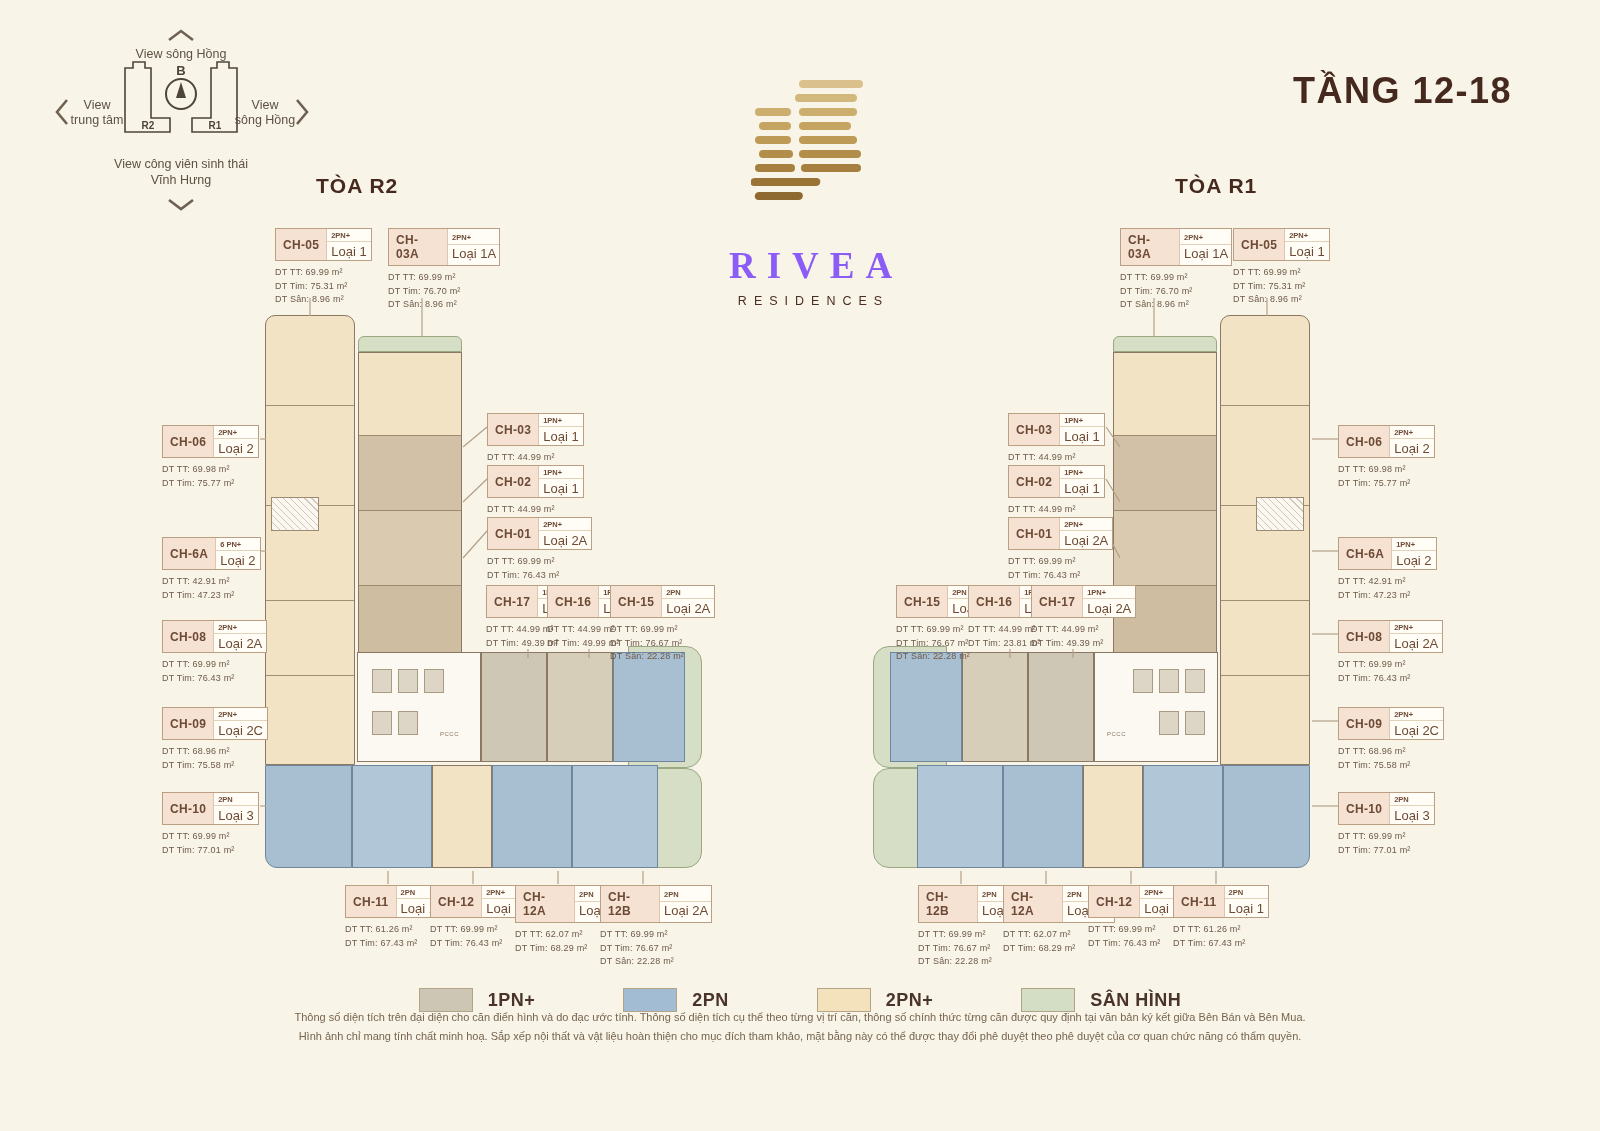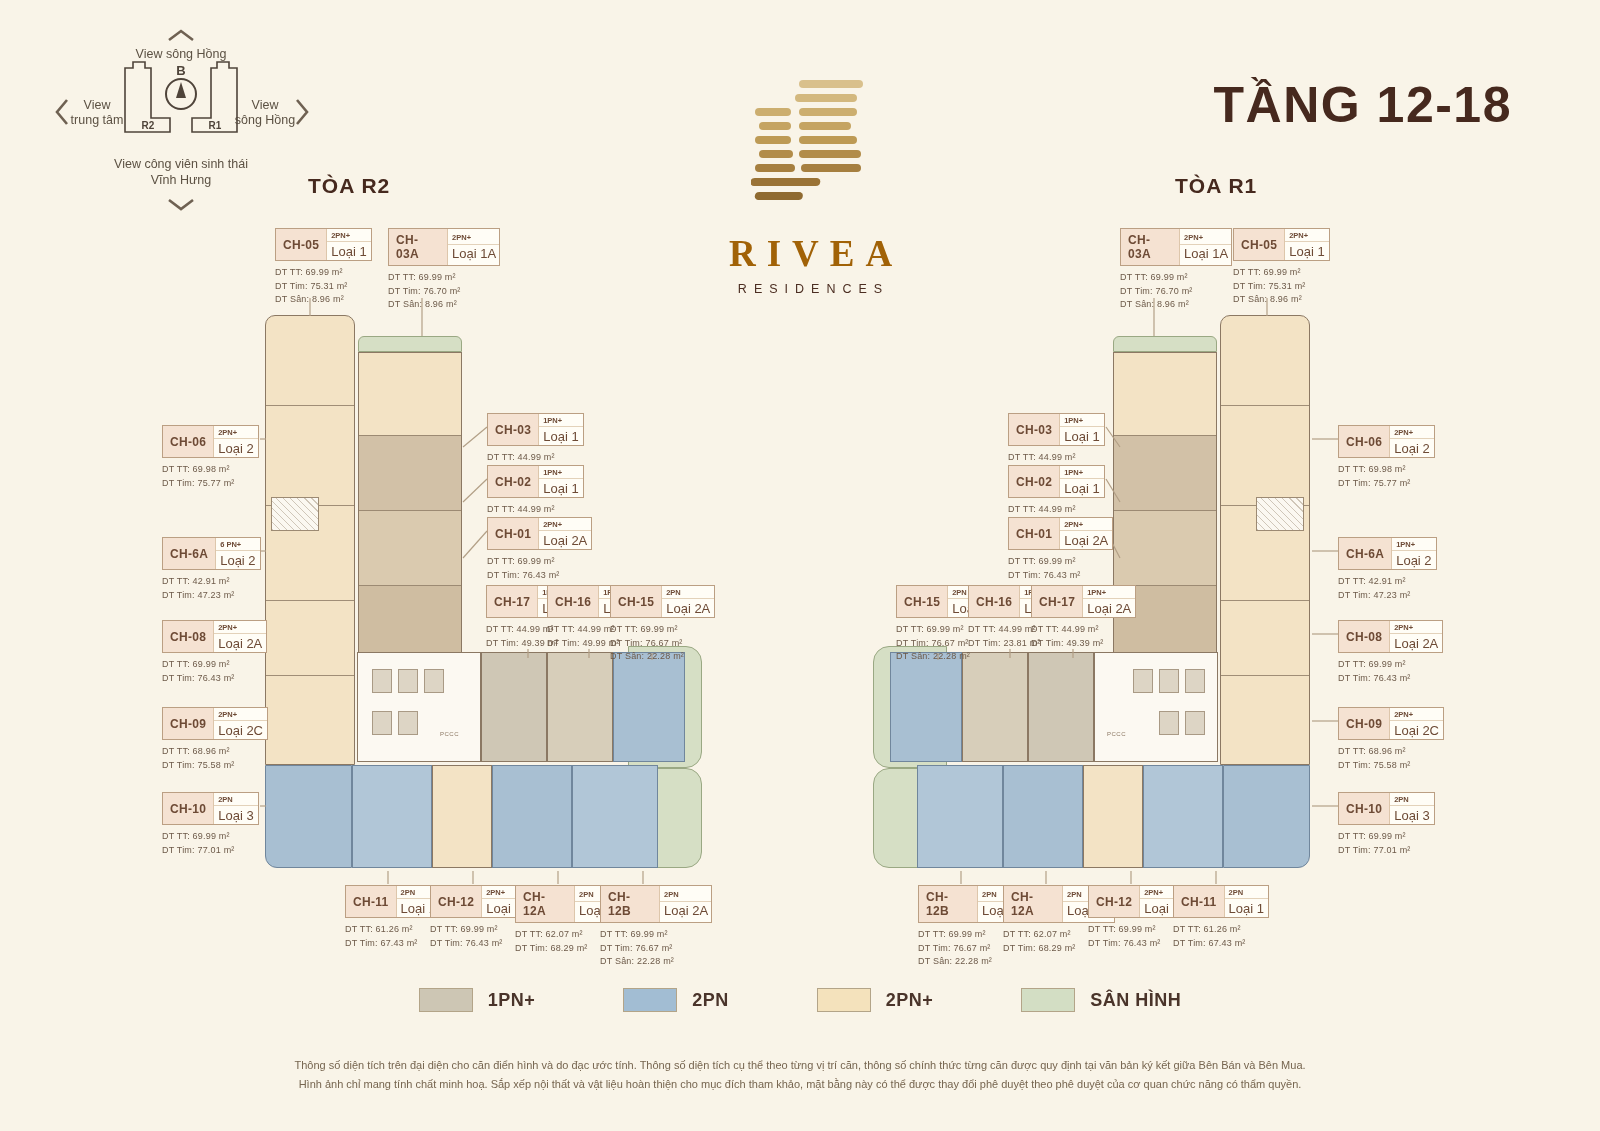--- a/index.html
+++ b/index.html
@@ -3,26 +3,26 @@
 <meta charset="utf-8">
 <style>
   html,body { margin:0; padding:0; background:#e9e4d8; }
   #canvas { position:relative; width:1600px; height:1131px; background:#f9f4e8;
             font-family:"Liberation Sans", sans-serif; overflow:hidden; }
   .abs { position:absolute; }
 
   
   #title-block { position:absolute; right:88px; top:70px; text-align:right; color:#46291e; }
   #title-line1 { font-size:27px; font-weight:700; letter-spacing:.5px; }
-  #title-line2 { font-size:50px; font-weight:700; letter-spacing:1.5px; margin-top:6px; }
+  #title-line2 { font-size:36px; font-weight:700; letter-spacing:1.5px; }
 
   
   #logo { position:absolute; left:718px; top:80px; width:184px; text-align:center; }
   #logo-name { font-family:"Liberation Serif", serif; font-size:37px; font-weight:700;
-               letter-spacing:11px; text-indent:11px; color:#a16207; margin-top:10px; }
+               letter-spacing:11px; text-indent:11px; color:#8b5cf6; margin-top:22px; }
   #logo-sub  { font-size:12.5px; letter-spacing:7px; text-indent:7px; color:#4b2d21; margin-top:7px; }
 
   
   .tower-title { position:absolute; font-size:21px; font-weight:700; color:#46291e; letter-spacing:1px; }
 
   
   .pr  { position:absolute; box-sizing:border-box; border:1.2px solid #8b7863; }
   .sub { position:absolute; box-sizing:border-box; }
   .pd  { position:absolute; height:0; border-top:1px solid #a08e77; }
   .core-box { position:absolute; width:20px; height:24px; background:#ddd5c5;
@@ -49,21 +49,21 @@
                 letter-spacing:.2px; white-space:nowrap; }
 
   
   #legend { position:absolute; left:0; top:988px; width:1600px; display:flex;
             justify-content:center; align-items:center; gap:88px; }
   .legend-item { display:flex; align-items:center; gap:15px; }
   .legend-swatch { width:54px; height:24px; border:1px solid #b3a488; box-sizing:border-box; }
   .legend-label { font-size:18px; font-weight:700; color:#4a342a; letter-spacing:.5px; }
 
   
-  #disclaimer { position:absolute; left:230px; top:1056px; width:1140px; text-align:center;
+  #disclaimer { position:absolute; left:230px; top:1008px; width:1140px; text-align:center;
                 font-size:11px; color:#76654f; line-height:19px; }
 </style>
 </head>
 <body>
 
 <div id="canvas">
 
   <svg class="abs" id="compass" style="left:35px; top:28px;" width="300" height="195" viewBox="0 0 300 195">
     <path d="M134,12 L146,3 L158,12" fill="none" stroke="#6f6152" stroke-width="2.6"></path>
     <text x="146" y="30" text-anchor="middle" font-size="12.5" fill="#5c5143">View sông Hồng</text>
@@ -103,21 +103,21 @@
       <rect x="16" y="112" width="48" height="8" rx="4" fill="#8f6a30" transform="skewX(-6)"></rect>
     </svg>
     <div id="logo-name">RIVEA</div>
     <div id="logo-sub">RESIDENCES</div>
   </div>
 
   <div id="title-block">
     <div id="title-line2">TẦNG 12-18</div>
   </div>
 
-  <div class="tower-title" style="left:308px; top:174px;">TÒA R2</div>
+  <div class="tower-title" style="left:316px; top:174px;">TÒA R2</div>
   <div class="tower-title" style="left:1175px; top:174px;">TÒA R1</div>
 
   <div class="pr" style="left:265px; top:315px; width:90px; height:450px; background:#f3e3c5; border-radius:10px 10px 0 0;"></div>
   <div class="pd" style="left:266px; top:405px; width:88px;"></div>
   <div class="pd" style="left:266px; top:505px; width:88px;"></div>
   <div class="pd" style="left:266px; top:600px; width:88px;"></div>
   <div class="pd" style="left:266px; top:675px; width:88px;"></div>
   <div class="pr hatch" style="left:271px; top:497px; width:48px; height:34px; border-color:#9c8a73;"></div>
   <div class="greenpad" style="left:358px; top:336px; width:104px; height:16px; border-radius:6px 6px 0 0;"></div>
   <div class="pr" style="left:358px; top:352px; width:104px; height:300px; background:#f3e3c5;">

